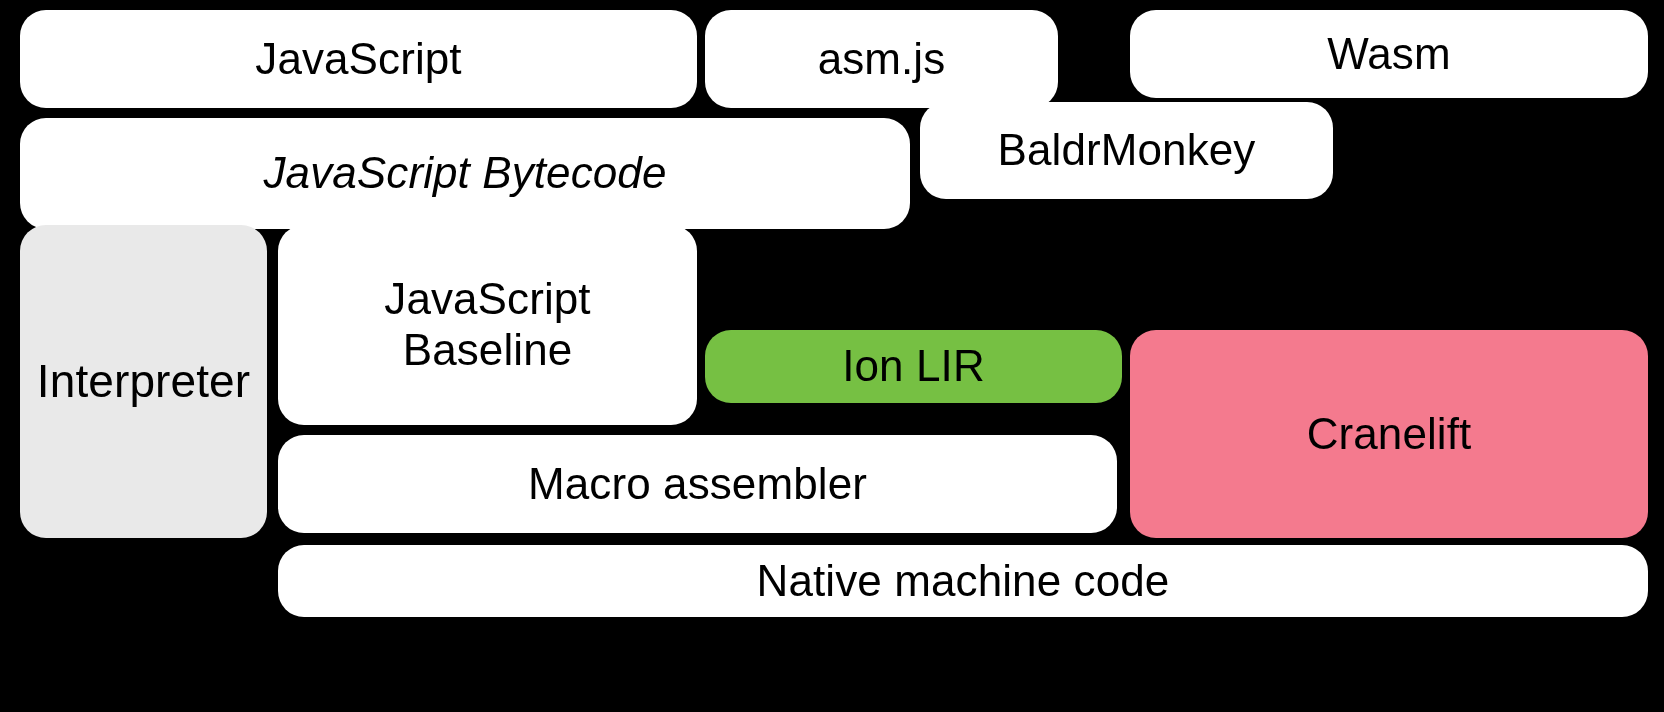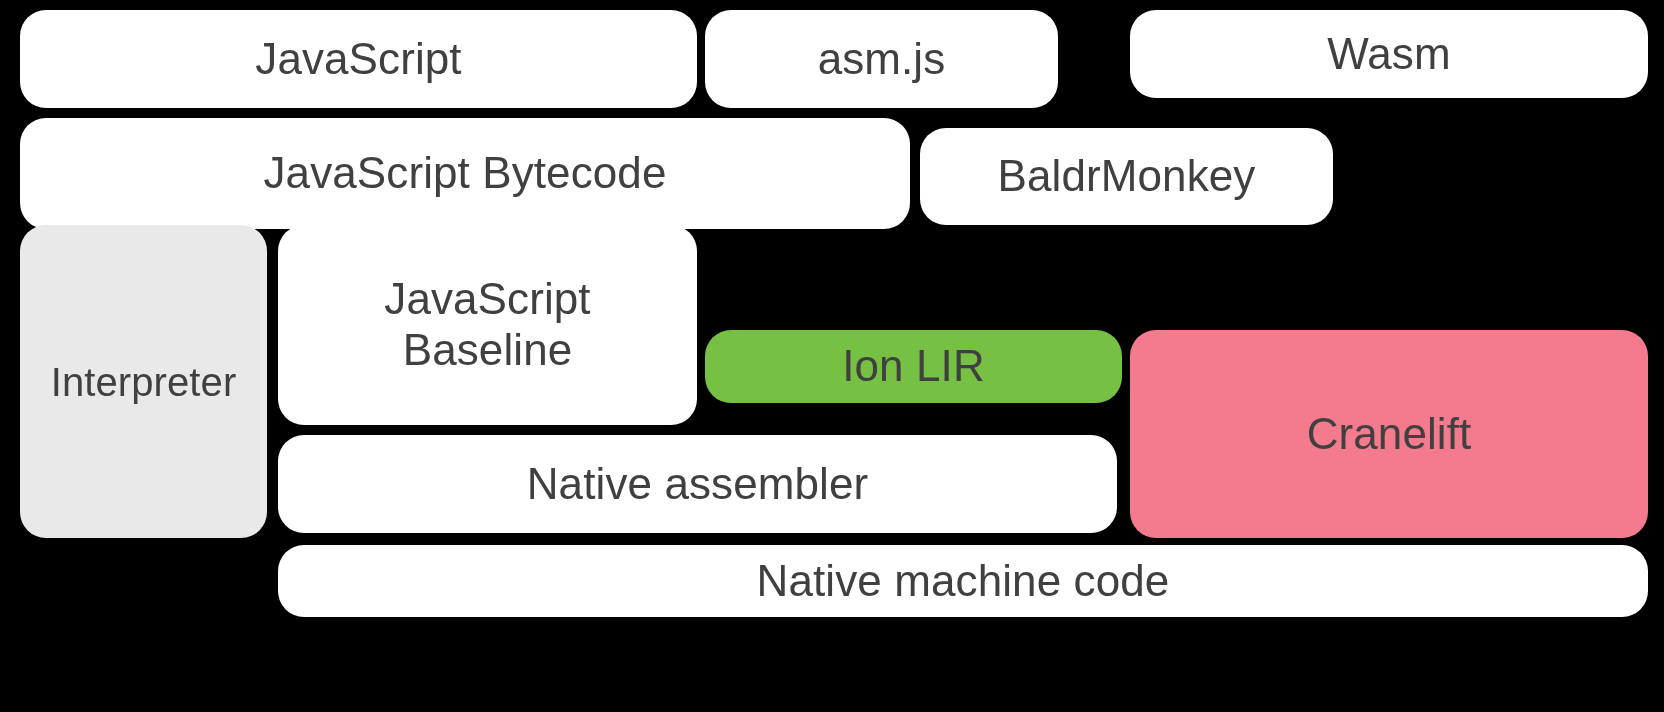--- a/index.html
+++ b/index.html
@@ -19,45 +19,45 @@
     overflow: hidden;
   }
   .node {
     position: absolute;
     box-sizing: border-box;
     border-radius: 26px;
     display: flex;
     align-items: center;
     justify-content: center;
     text-align: center;
-    color: #404040;
+    color: #000000;
     font-size: 44px;
     line-height: 1.15;
     font-weight: 400;
     letter-spacing: 0.1px;
     white-space: pre-line;
     padding: 2px 10px;
     user-select: none;
   }
   .fill-white { background: #ffffff; }
   .fill-gray  { background: #e9e9e9; }
   .fill-green { background: #76c043; }
   .fill-pink  { background: #f47a8e; }
 
   
   #n-javascript      { left:20px;   top:10px;  width:677px; height:98px; }
   #n-asmjs           { left:705px;  top:10px;  width:353px; height:98px; }
   #n-wasm            { left:1130px; top:10px;  width:518px; height:88px; }
 
   
-  #n-js-bytecode     { left:20px;   top:118px; width:890px; height:111px; }
-  #n-baldrmonkey     { left:920px;  top:128px; width:413px; height:97px; }
+  #n-js-bytecode     { left:20px;   top:118px; width:890px; height:111px;font-style:italic; }
+  #n-baldrmonkey     { left:920px;  top:102px; width:413px; height:97px; }
 
   
-  #n-interpreter     { left:20px;   top:225px; width:247px; height:313px; font-size:40px; }
+  #n-interpreter     { left:20px;   top:225px; width:247px; height:313px; font-size:46px; }
   #n-js-baseline     { left:278px;  top:225px; width:419px; height:200px; }
   #n-ion-mir         { left:705px;  top:225px; width:417px; height:97px; }
   #n-ion-lir         { left:705px;  top:330px; width:417px; height:73px; }
   #n-cranelift       { left:1130px; top:330px; width:518px; height:208px; }
   #n-macro-assembler { left:278px;  top:435px; width:839px; height:98px; }
 
   
   #n-native-code     { left:278px;  top:545px; width:1370px; height:72px; }
 </style>
 </head>
@@ -78,17 +78,17 @@
   <div class="node fill-gray" id="n-interpreter">Interpreter</div>
 
   <div class="node fill-white" id="n-js-baseline">JavaScript
 Baseline</div>
 
 
   <div class="node fill-green" id="n-ion-lir">Ion LIR</div>
 
   <div class="node fill-pink" id="n-cranelift">Cranelift</div>
 
-  <div class="node fill-white" id="n-macro-assembler">Native assembler</div>
+  <div class="node fill-white" id="n-macro-assembler">Macro assembler</div>
 
   <div class="node fill-white" id="n-native-code">Native machine code</div>
 
 </div>
 
 </body></html>

